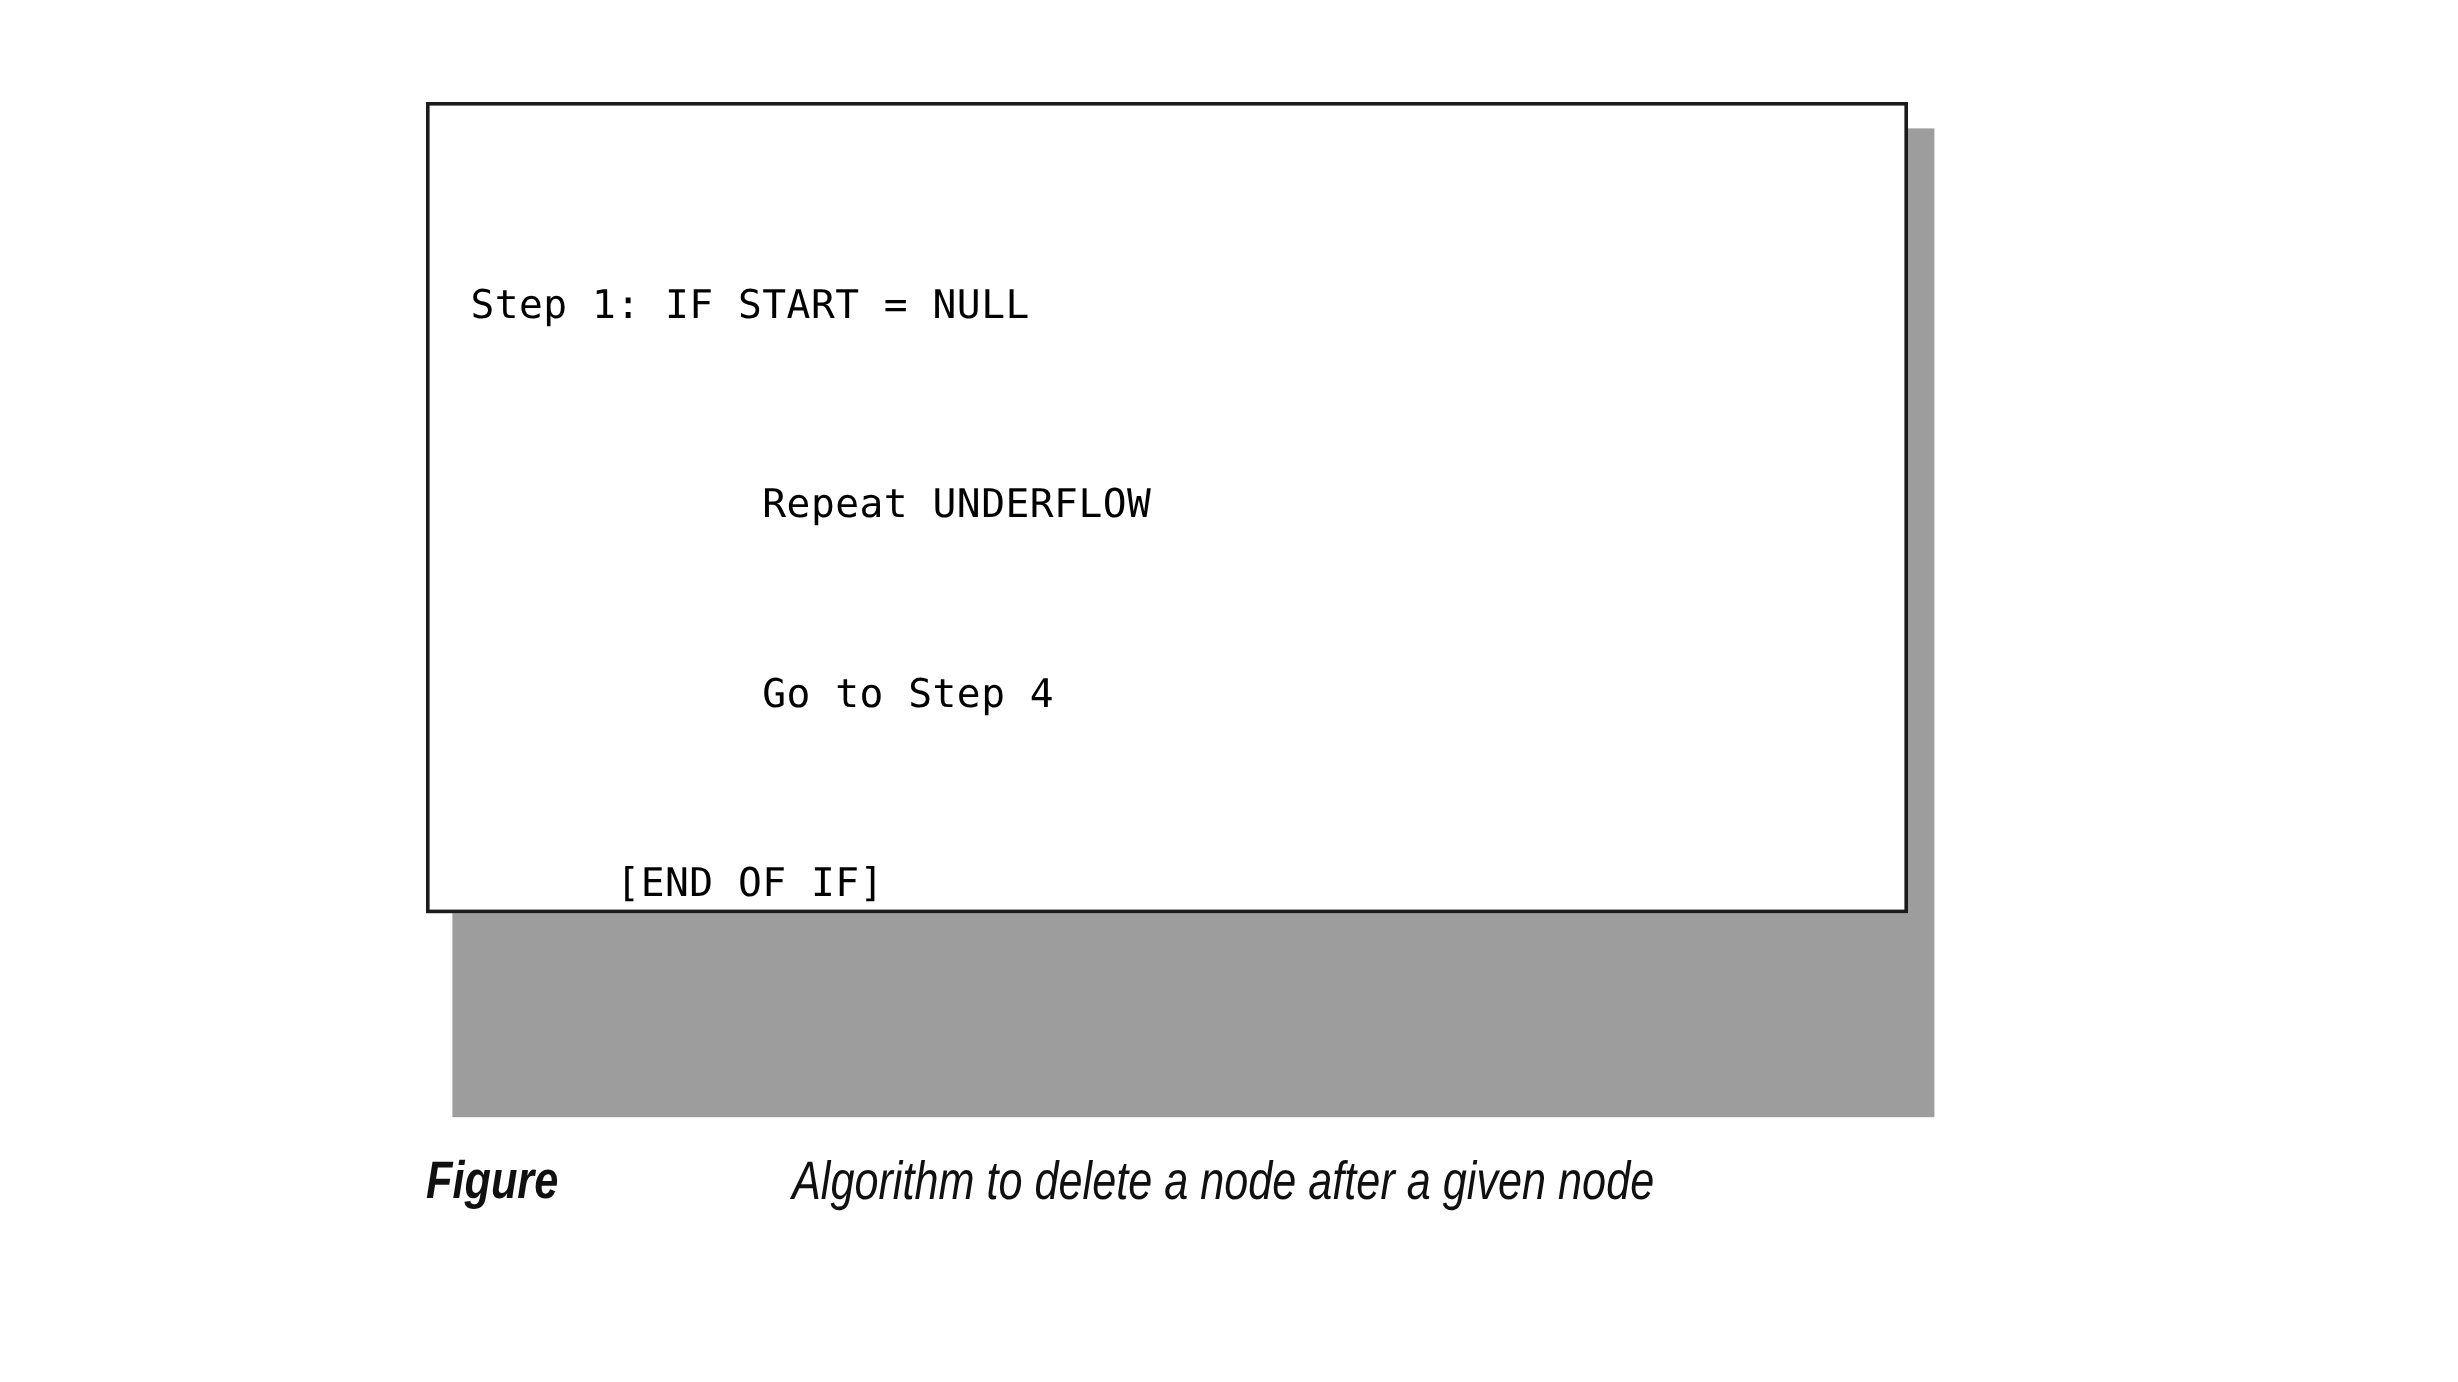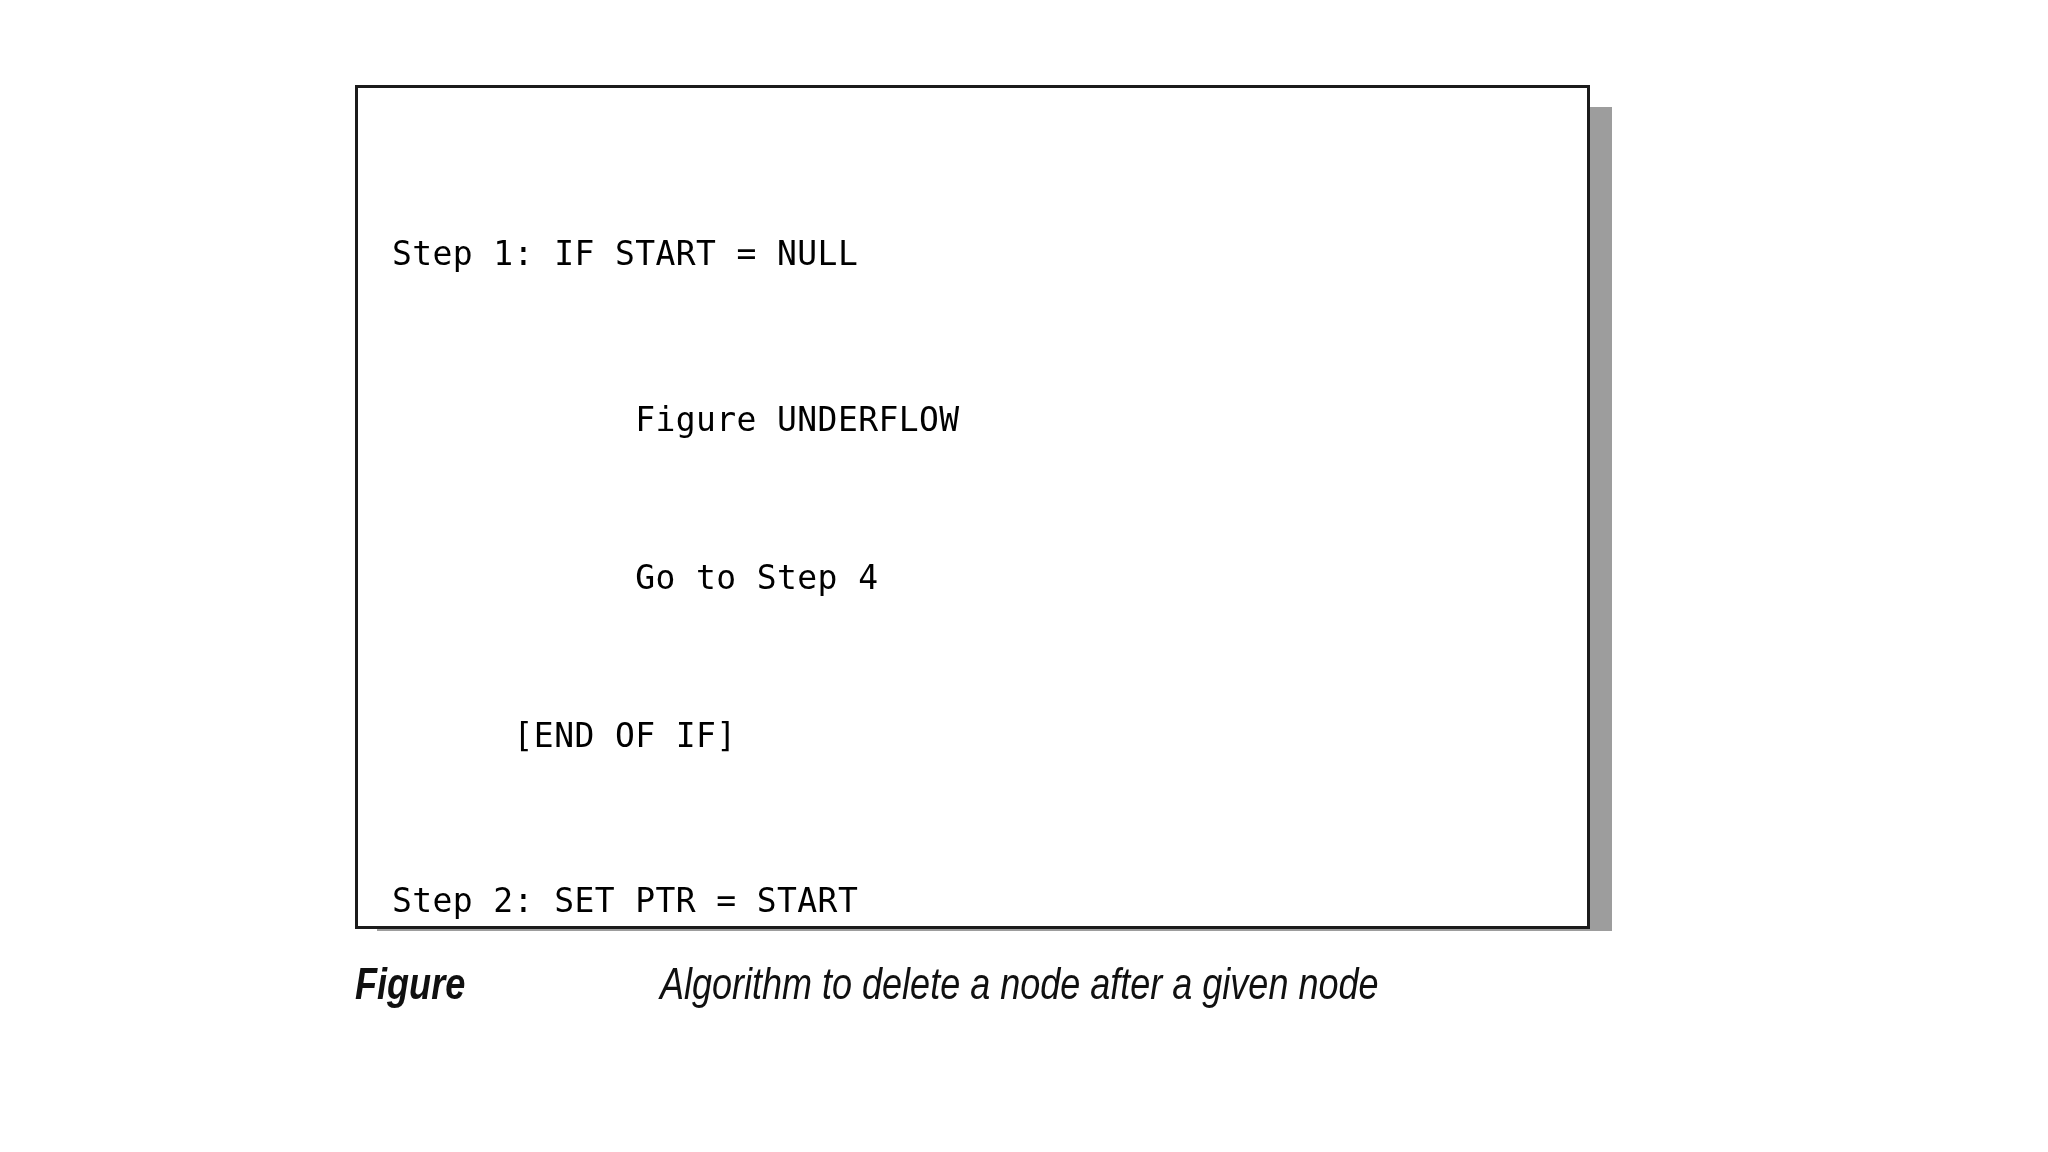--- a/index.html
+++ b/index.html
@@ -32,21 +32,21 @@
     width: 1235px;
     height: 824px;
     background: #9d9d9d;
   }
 
   .algo-box {
     position: absolute;
     left: 355px;
     top: 85px;
     width: 1235px;
-    height: 844px;
+    height: 676px;
     background: #ffffff;
     border: 3px solid #701a75;
     box-sizing: border-box;
   }
 
   .algo-code {
     position: absolute;
     left: 34px;
     top: 22px;
     right: 10px;
@@ -112,24 +112,23 @@
 </head>
 <body>
 
 <div id="figure-root">
 
   <div class="algo-shadow" style="background: rgb(157, 157, 157);"></div>
 
   <div class="algo-box" style="border-color: rgb(27, 27, 27); background: rgb(255, 255, 255);">
     <div class="algo-code">
       <span class="code-line">Step 1: IF START = NULL</span>
-      <span class="code-line tight">            Figure UNDERFLOW</span>
+      <span class="code-line tight">            Repeat UNDERFLOW</span>
       <span class="code-line tight">            Go to Step 4</span>
       <span class="code-line tight">      [END OF IF]</span>
-      <span class="code-line">Step 2: SET PTR = START</span>
       
       
       
       
       
       
       
     </div>
   </div>
 

